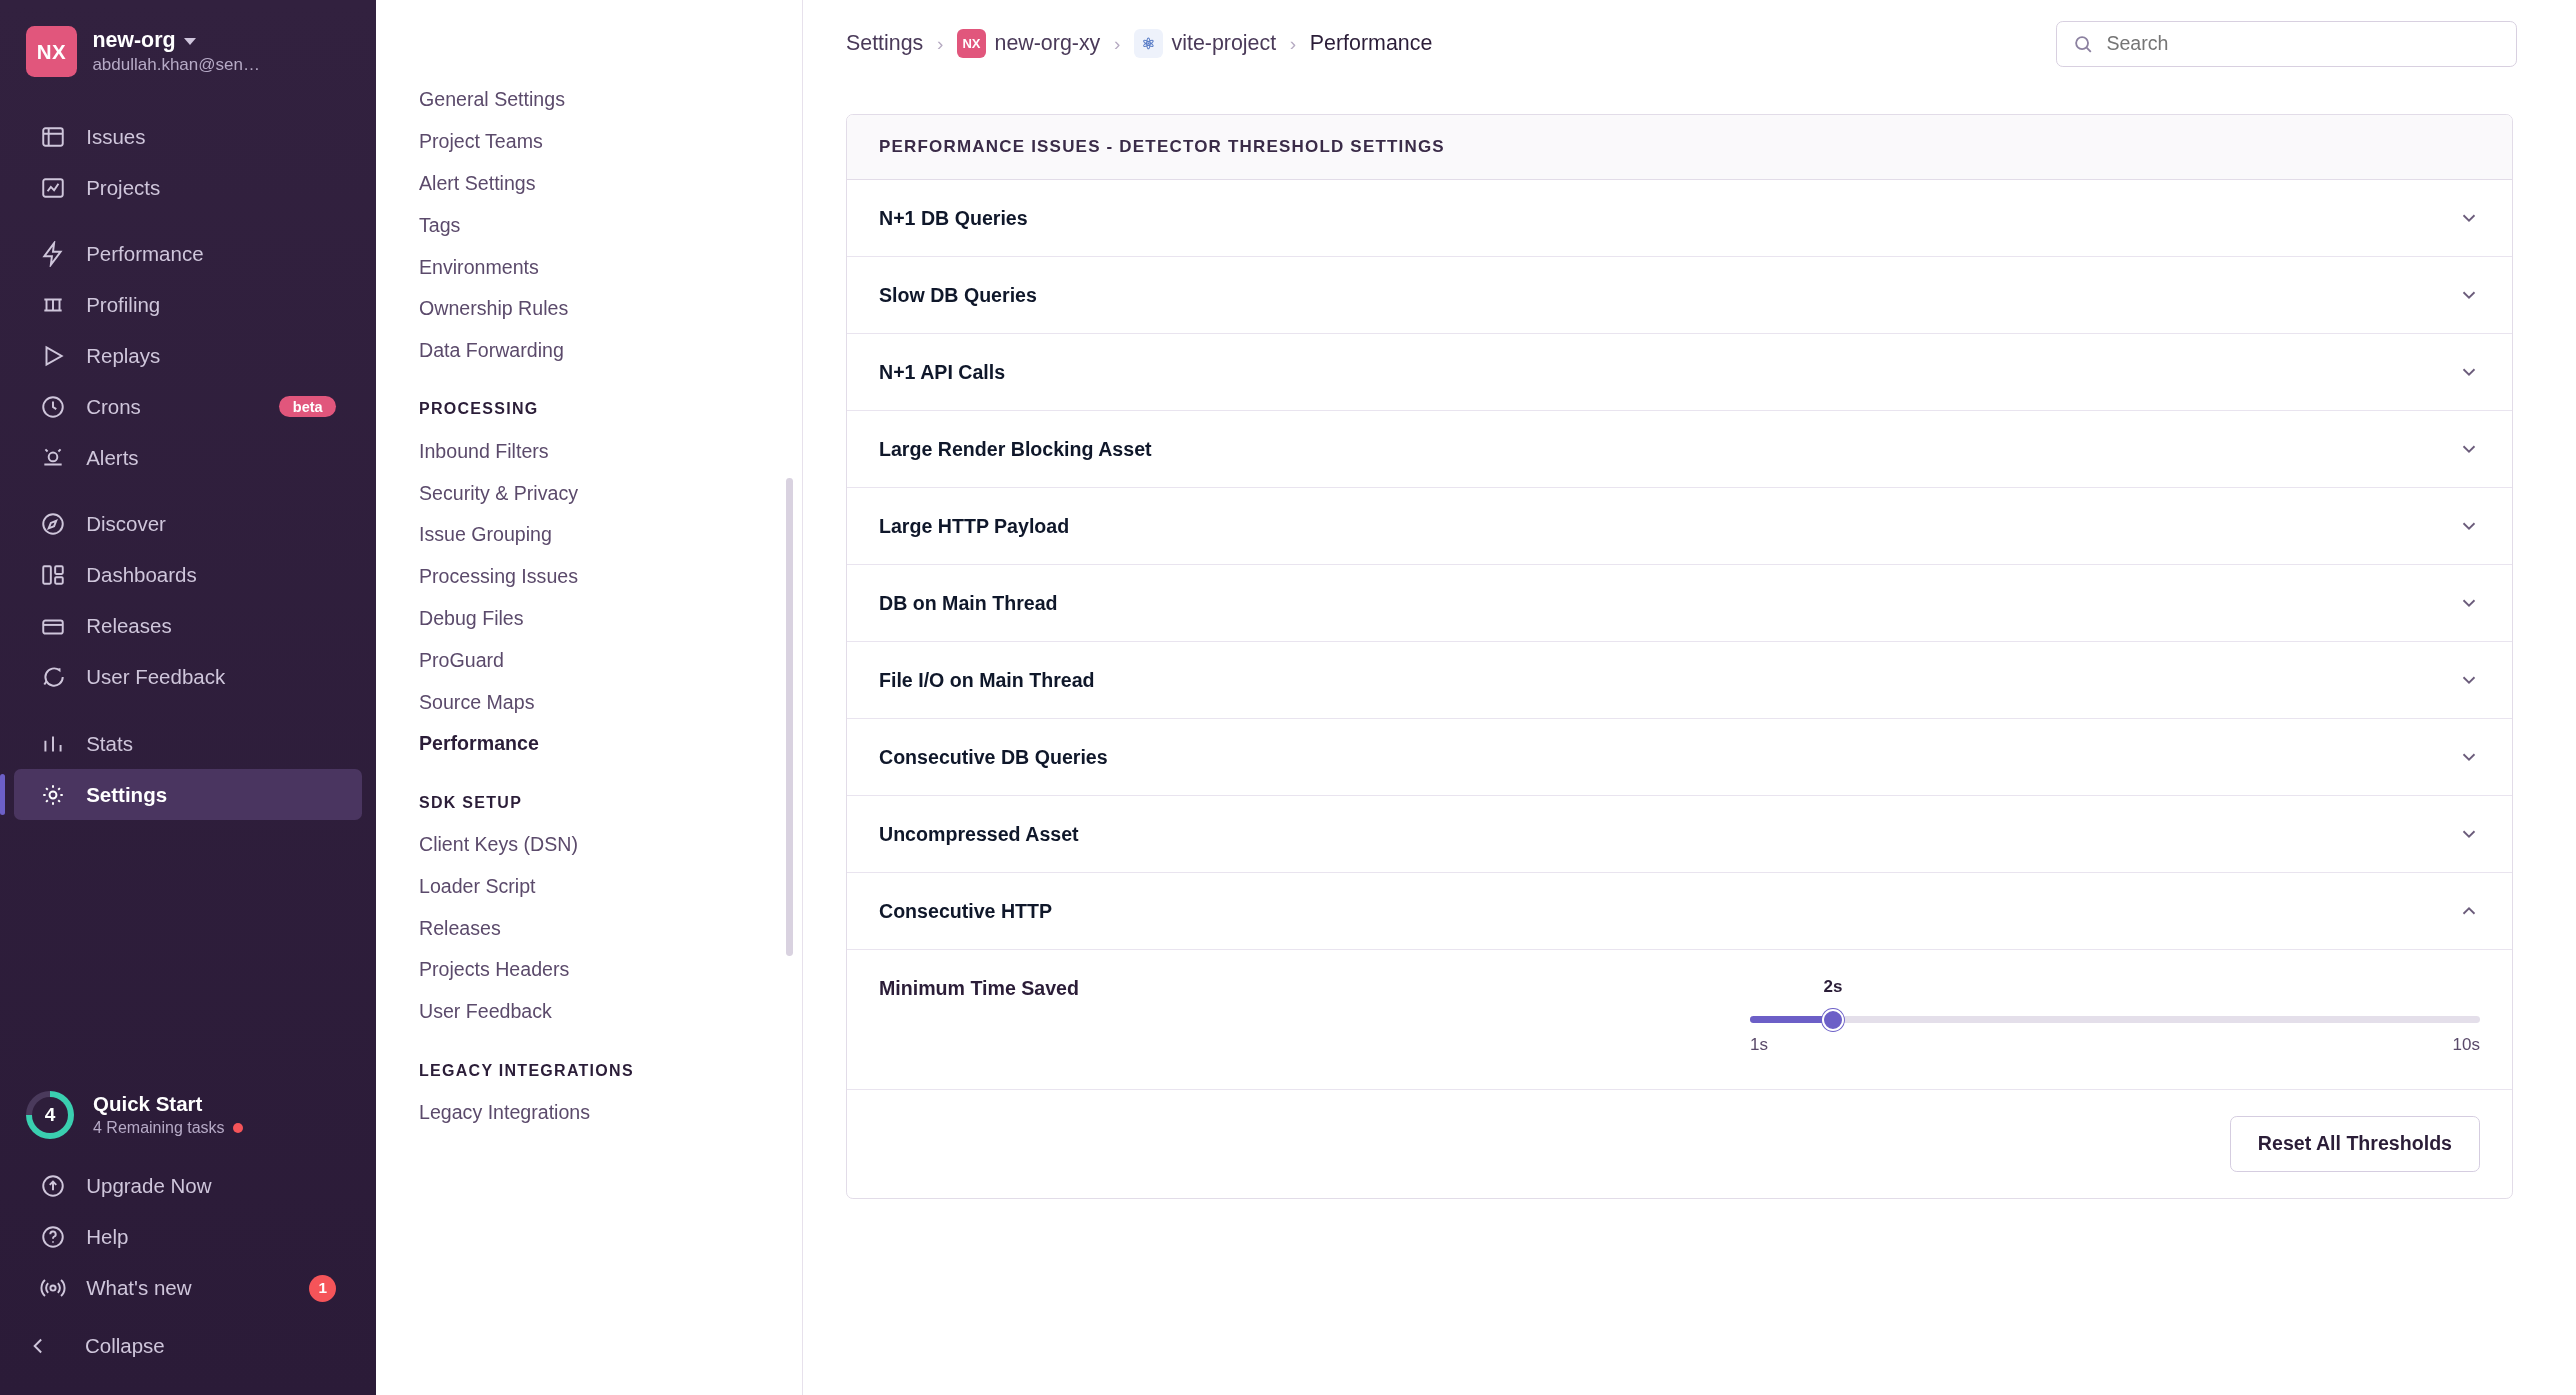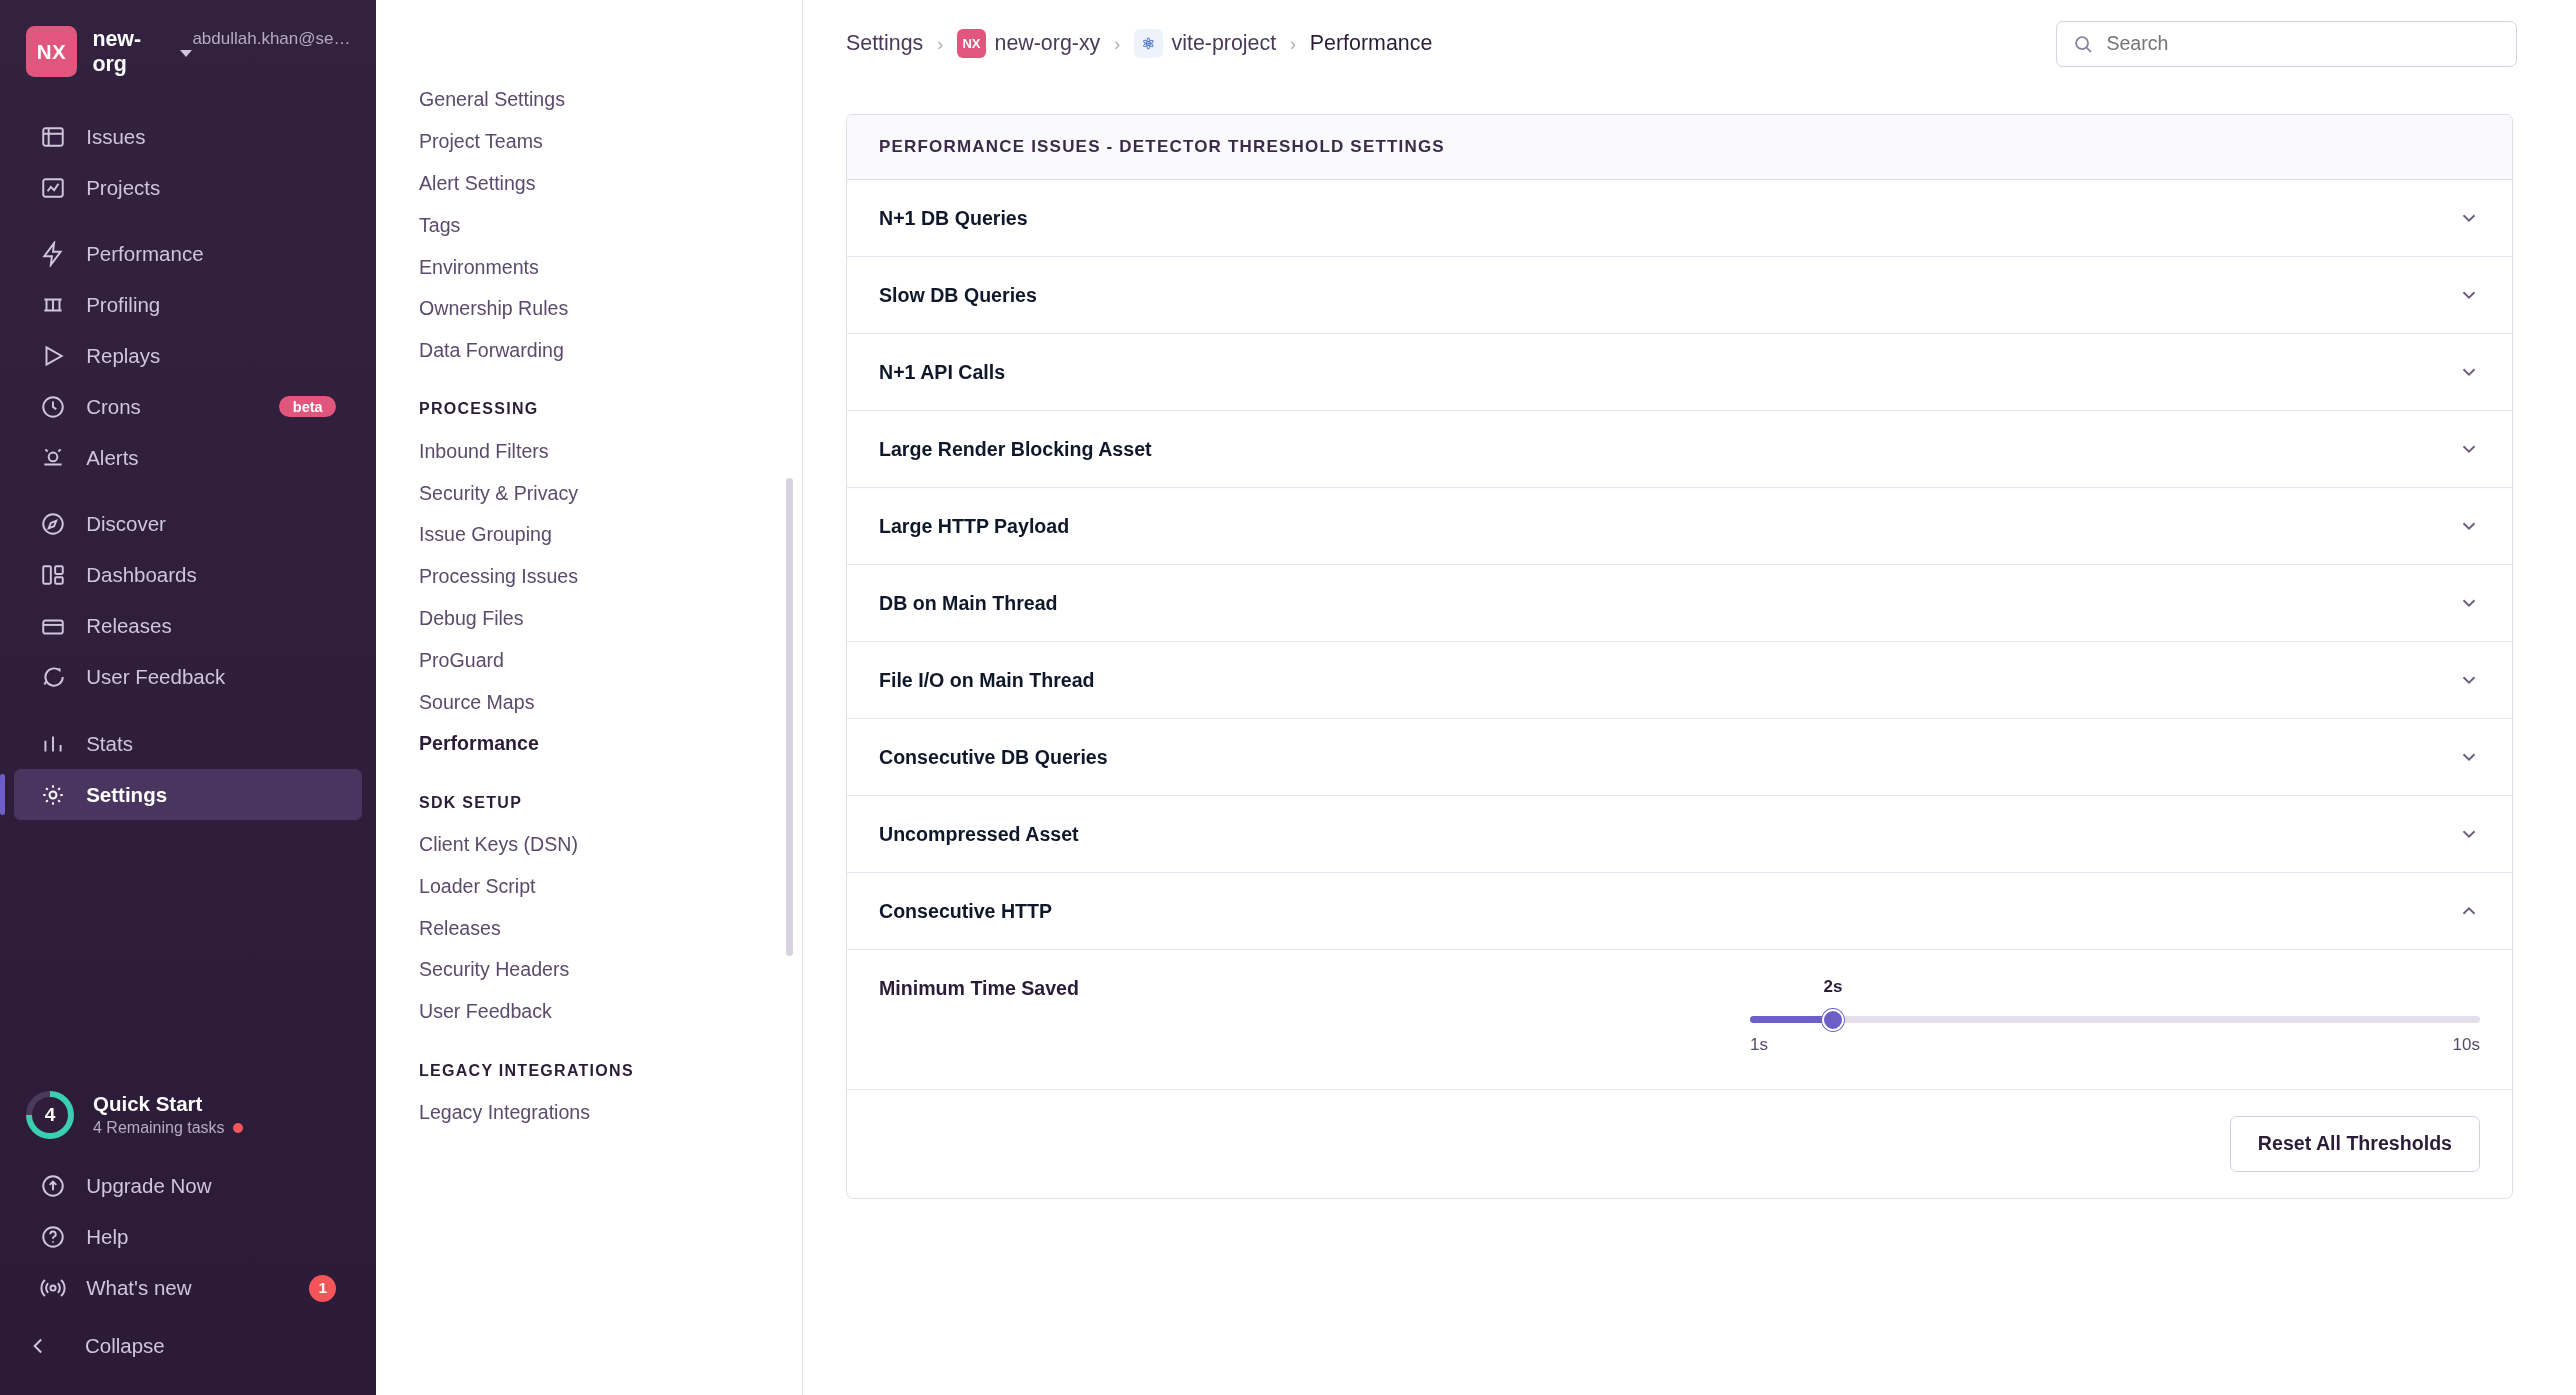--- a/index.html
+++ b/index.html
@@ -25,21 +25,21 @@
     display: flex; align-items: center; gap: 15.4px;
     padding: 26px 22px 22px 26px;
   }
   .org-badge {
     width: 51px; height: 51px; border-radius: 8.5px;
     background: #e1567c; color: #fff;
     display: flex; align-items: center; justify-content: center;
     font-size: 20.5px; font-weight: 700; letter-spacing: 0.4px;
     flex: 0 0 51px;
   }
-  .org-text { display: flex; flex-direction: row; min-width: 0; }
+  .org-text { display: flex; flex-direction: column; min-width: 0; }
   .org-name {
     display: flex; align-items: center; gap: 8.5px;
     color: #fff; font-size: 21.4px; font-weight: 700;
   }
   .caret-down {
     width: 0; height: 0; border-left: 6.8px solid transparent;
     border-right: 6.8px solid transparent; border-top: 7.7px solid #cfc5dc;
     margin-top: 3.4px;
   }
   .org-user { font-size: 17px; color: #b6aac6; margin-top: 2.6px;
@@ -421,21 +421,21 @@
     <a class="snav-link">Processing Issues</a>
     <a class="snav-link">Debug Files</a>
     <a class="snav-link">ProGuard</a>
     <a class="snav-link">Source Maps</a>
     <a class="snav-link active">Performance</a>
 
     <div class="snav-head">SDK SETUP</div>
     <a class="snav-link">Client Keys (DSN)</a>
     <a class="snav-link">Loader Script</a>
     <a class="snav-link">Releases</a>
-    <a class="snav-link">Security Headers</a>
+    <a class="snav-link">Projects Headers</a>
     <a class="snav-link">User Feedback</a>
 
     <div class="snav-head">LEGACY INTEGRATIONS</div>
     <a class="snav-link">Legacy Integrations</a>
 
     <div class="snav-scroll-track"></div>
     <div class="snav-scroll-thumb"></div>
   </nav>
 
   <main class="main">

